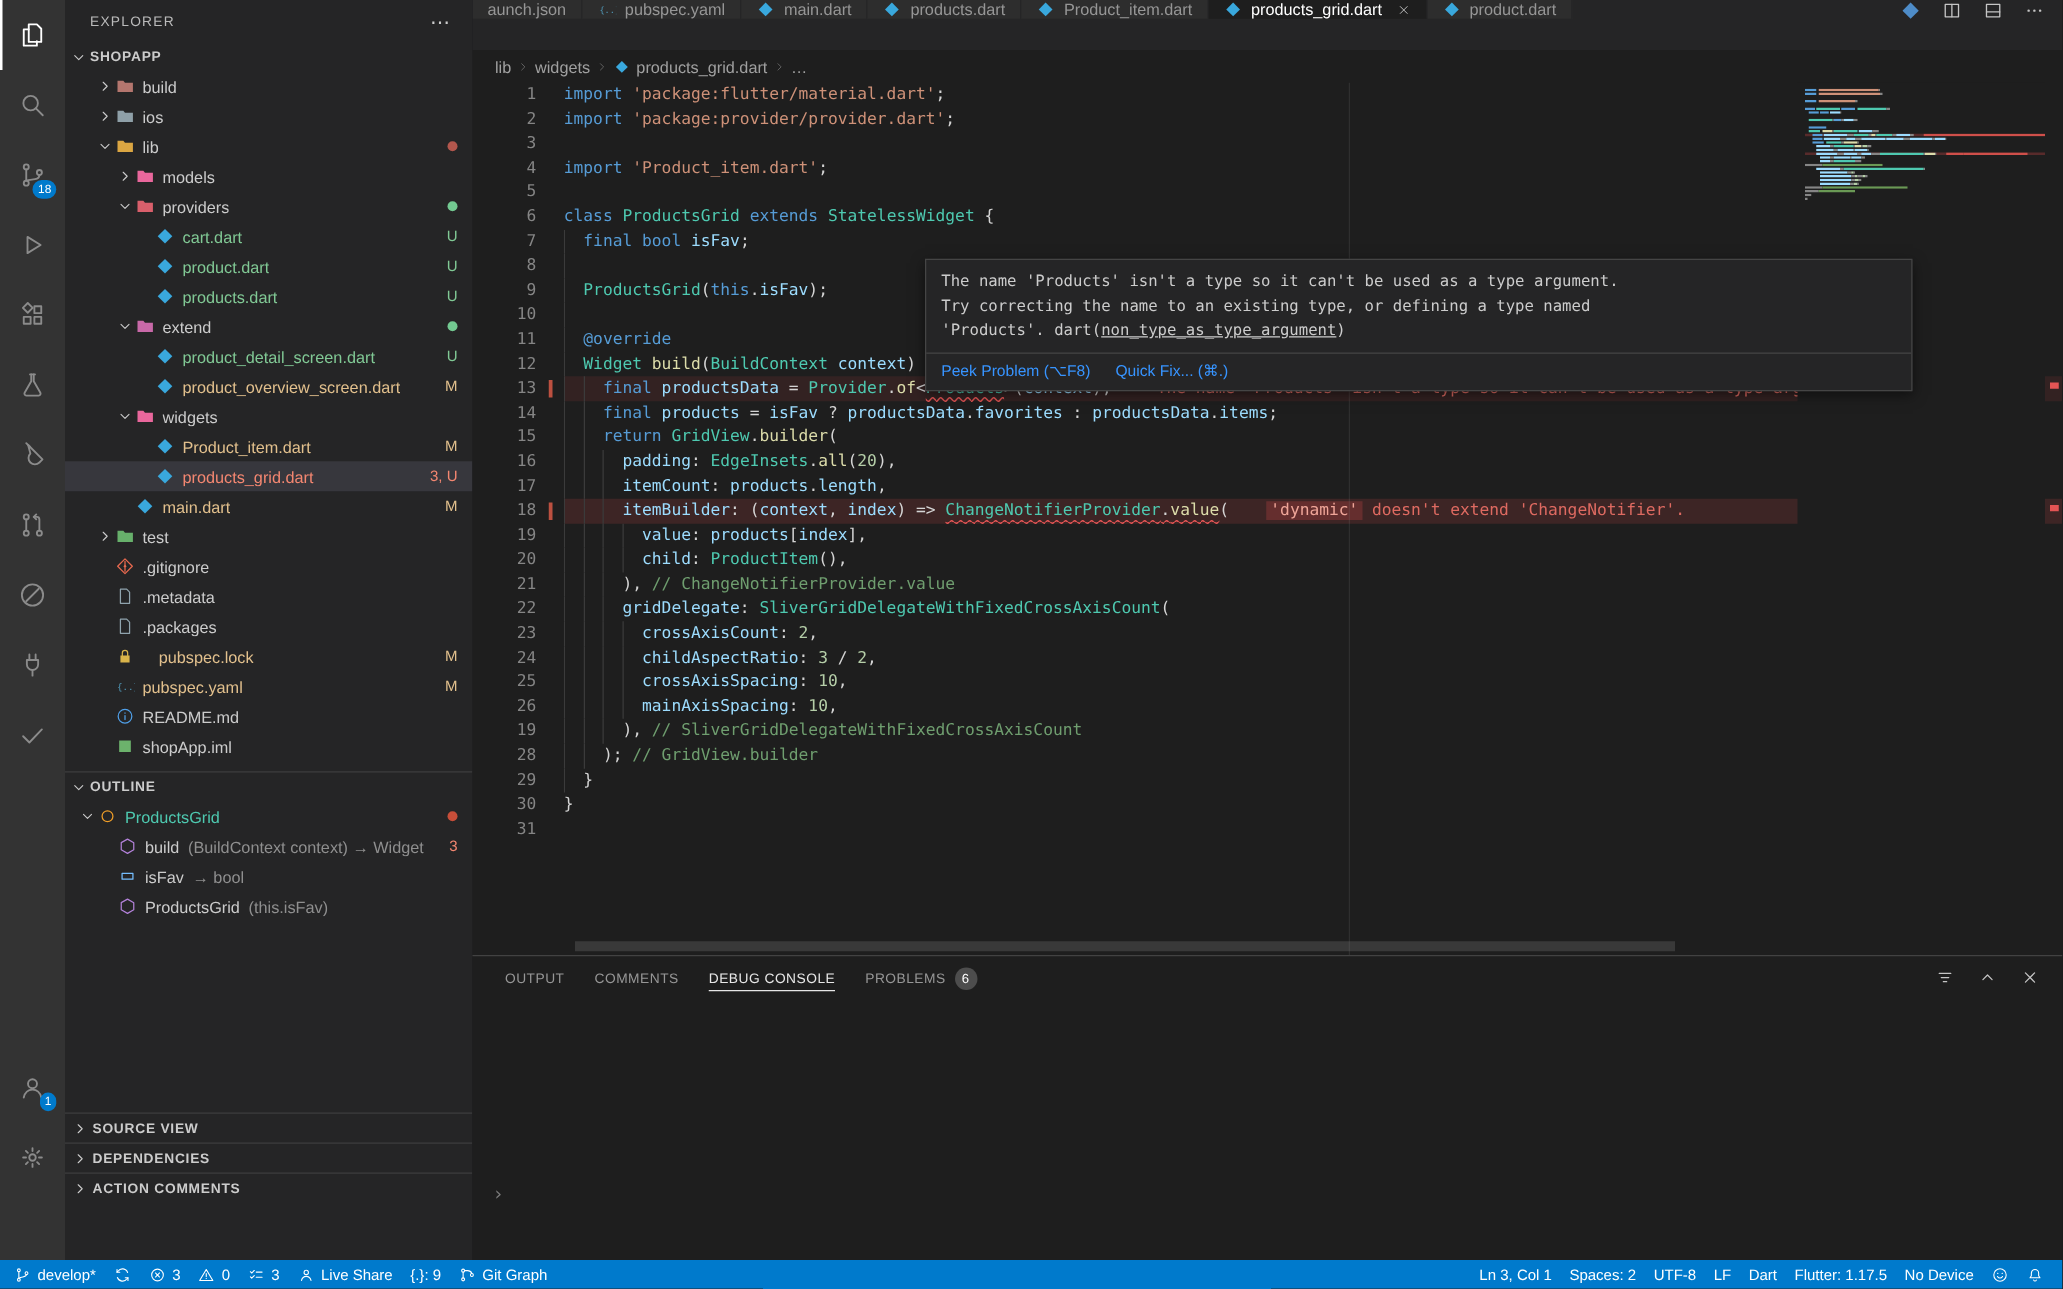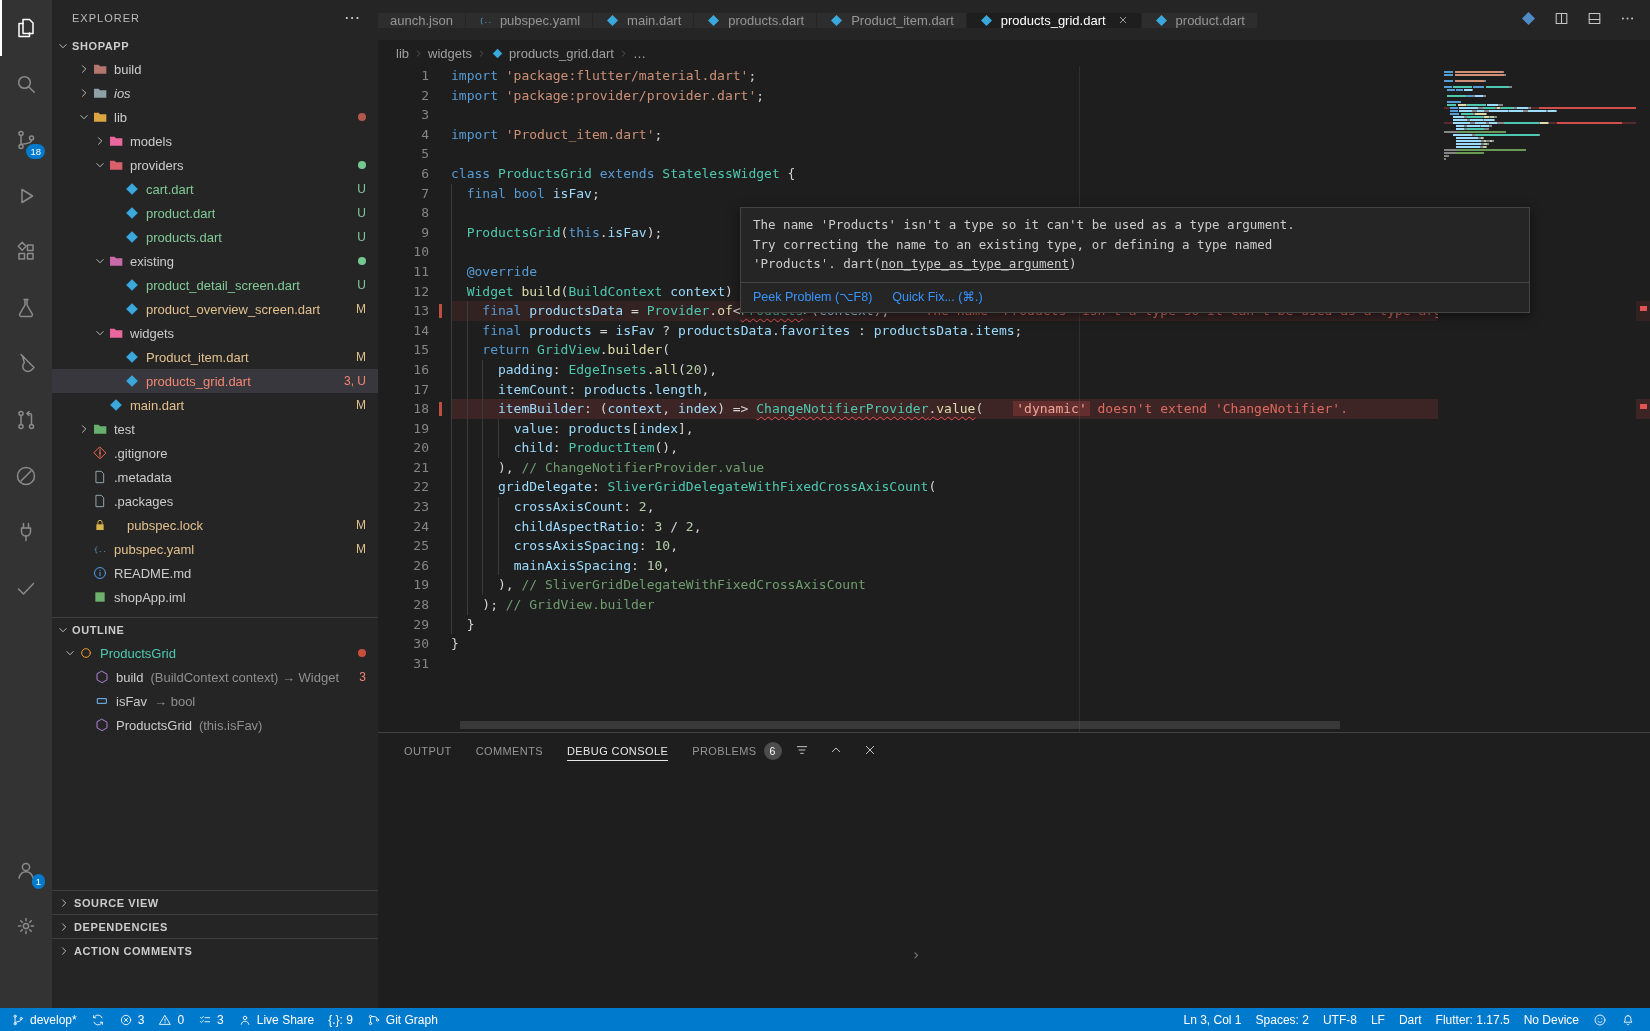--- a/index.html
+++ b/index.html
@@ -28,21 +28,21 @@
   .lbl{white-space:nowrap;overflow:hidden;text-overflow:ellipsis}
   .rbadge{margin-left:auto;padding-left:8px;font-size:12px}
   .dot{margin-left:auto;width:8px;height:8px;border-radius:50%;flex:none}
   .outline-header{height:24px;flex:none;display:flex;align-items:center;font-size:11px;font-weight:700;letter-spacing:.6px;color:#ccc;border-top:1px solid rgba(204,204,204,.15);margin-top:8px;padding-left:4px;gap:2px;cursor:pointer}
   .odetail{color:#8f8f8f;margin-left:7px;white-space:nowrap;overflow:hidden;text-overflow:ellipsis}
   .sb-bottom{margin-top:auto;padding-bottom:46px}
   .sec-row{height:24px;display:flex;align-items:center;font-size:11px;font-weight:700;letter-spacing:.6px;color:#ccc;border-top:1px solid rgba(204,204,204,.15);padding-left:4px;gap:2px;cursor:pointer}
 
   
   .main{flex:1;display:flex;flex-direction:column;min-width:0;background:#1e1e1e}
-  .tabbar{height:40px;flex:none;background:#252526;display:flex;align-items:center;overflow:hidden}
+  .tabbar{height:40px;flex:none;background:#252526;display:flex;align-items:flex-start;overflow:hidden}
   .tabs{display:flex;align-items:stretch}
   .tab{display:flex;align-items:center;gap:7px;padding:0 12px;background:#2d2d2d;color:#969696;font-size:13px;border-right:1px solid #252526;cursor:pointer;white-space:nowrap}
   .tab.active{background:#1e1e1e;color:#fff}
   .tab-close{display:inline-flex;color:#c5c5c5;margin-left:4px;cursor:pointer}
   .tab-actions{margin-left:auto;display:flex;align-items:center;gap:16px;padding:0 14px;color:#c5c5c5}
   .tab-actions .icn{cursor:pointer}
   .breadcrumb{height:26px;flex:none;display:flex;align-items:center;padding-left:18px;color:#a0a0a0;font-size:13px;gap:4px}
   .bc-item{display:flex;align-items:center;gap:5px;cursor:pointer}
   .bc-sep{color:#6d6d6d}
 
@@ -68,21 +68,21 @@
   .overview{position:absolute;top:0;right:0;bottom:0;width:14px;z-index:4}
   .ov-mark{position:absolute;right:3px;width:7px;height:5px;background:#e45454}
   .hscroll{position:absolute;left:82px;bottom:3px;width:880px;height:8px;background:rgba(121,121,121,.3);z-index:2;cursor:pointer}
   .tooltip{position:absolute;left:362px;top:141px;width:790px;background:#252526;border:1px solid #454545;box-shadow:0 3px 10px rgba(0,0,0,.5);z-index:10;font:12.5px/19.5px "DejaVu Sans Mono",monospace;color:#ccc}
   .tt-body{padding:7px 12px 8px}
   .lnk{text-decoration:underline;cursor:pointer}
   .tt-actions{border-top:1px solid #454545;display:flex;gap:20px;padding:5px 12px;font-family:"Liberation Sans","DejaVu Sans",sans-serif;font-size:12.5px;color:#3794ff}
   .tt-act{cursor:pointer}
 
   
-  .panel{height:276px;flex:none;border-top:1px solid #424242;display:flex;position:relative;background:#1e1e1e}
+  .panel{height:244px;flex:none;border-top:1px solid #424242;display:flex;flex-direction:column;position:relative;background:#1e1e1e}
   .panel-header{height:36px;flex:none;display:flex;align-items:center;padding:0 8px 0 14px}
   .ptab{height:100%;display:flex;align-items:center;gap:7px;padding:0 12px;font-size:11px;letter-spacing:.4px;color:#969696;cursor:pointer}
   .ptab .pl{padding:3px 0;border-bottom:1px solid transparent}
   .ptab.active{color:#e7e7e7}
   .ptab.active .pl{border-bottom:1px solid #e7e7e7}
   .pbadge{background:#4d4d4d;color:#fff;border-radius:50%;min-width:18px;height:18px;display:flex;align-items:center;justify-content:center;font-size:10.5px}
   .panel-actions{margin-left:auto;display:flex;align-items:center;gap:18px;color:#c5c5c5;padding-right:10px}
   .panel-actions .icn{cursor:pointer}
   .panel-body{flex:1;position:relative}
   .prompt{position:absolute;left:16px;bottom:44px;color:#7a7a7a;font:15px "DejaVu Sans Mono",monospace}
@@ -239,21 +239,21 @@
               </svg>
             </span>
           </span>
           <span class="icn fic" style="color: rgb(180, 118, 110);">
             <svg viewBox="0 0 24 24" width="16" height="16" aria-hidden="true">
               <path d="M3 5.5h7l2 2.3h9.5V19H3z" fill="currentColor"></path>
             </svg>
           </span>
           <span class="lbl">build</span>
         </div>
-        <div class="row" style="padding-left: 24px; font-style: italic;">
+        <div class="row" style="padding-left: 24px;">
           <span class="twist">
             <span class="icn">
               <svg viewBox="0 0 24 24" width="14" height="14" aria-hidden="true">
                 <path d="M9.5 6.5l5.5 5.5-5.5 5.5" stroke="currentColor" stroke-width="1.5" fill="none" stroke-linecap="round" stroke-linejoin="round"></path>
               </svg>
             </span>
           </span>
           <span class="icn fic" style="color: rgb(143, 160, 168);">
             <svg viewBox="0 0 24 24" width="16" height="16" aria-hidden="true">
               <path d="M3 5.5h7l2 2.3h9.5V19H3z" fill="currentColor"></path>
@@ -344,21 +344,21 @@
               <svg viewBox="0 0 24 24" width="14" height="14" aria-hidden="true">
                 <path d="M6.5 9.5l5.5 5.5 5.5-5.5" stroke="currentColor" stroke-width="1.5" fill="none" stroke-linecap="round" stroke-linejoin="round"></path>
               </svg>
             </span>
           </span>
           <span class="icn fic" style="color: rgb(200, 105, 168);">
             <svg viewBox="0 0 24 24" width="16" height="16" aria-hidden="true">
               <path d="M3 5.5h7l2 2.3h9.5V19H3z" fill="currentColor"></path>
             </svg>
           </span>
-          <span class="lbl">existing</span>
+          <span class="lbl">extend</span>
           <span class="dot" style="background: rgb(115, 201, 145);"></span>
         </div>
         <div class="row" style="padding-left: 56px;">
           <span class="twist"></span>
           <span class="icn fic" style="color: rgb(57, 168, 221);">
             <svg viewBox="0 0 24 24" width="16" height="16" aria-hidden="true">
               <path d="M12 3.2L20.8 12 12 20.8 3.2 12z" fill="currentColor"></path>
             </svg>
           </span>
           <span class="lbl" style="color: rgb(129, 201, 149);">product_detail_screen.dart</span>

